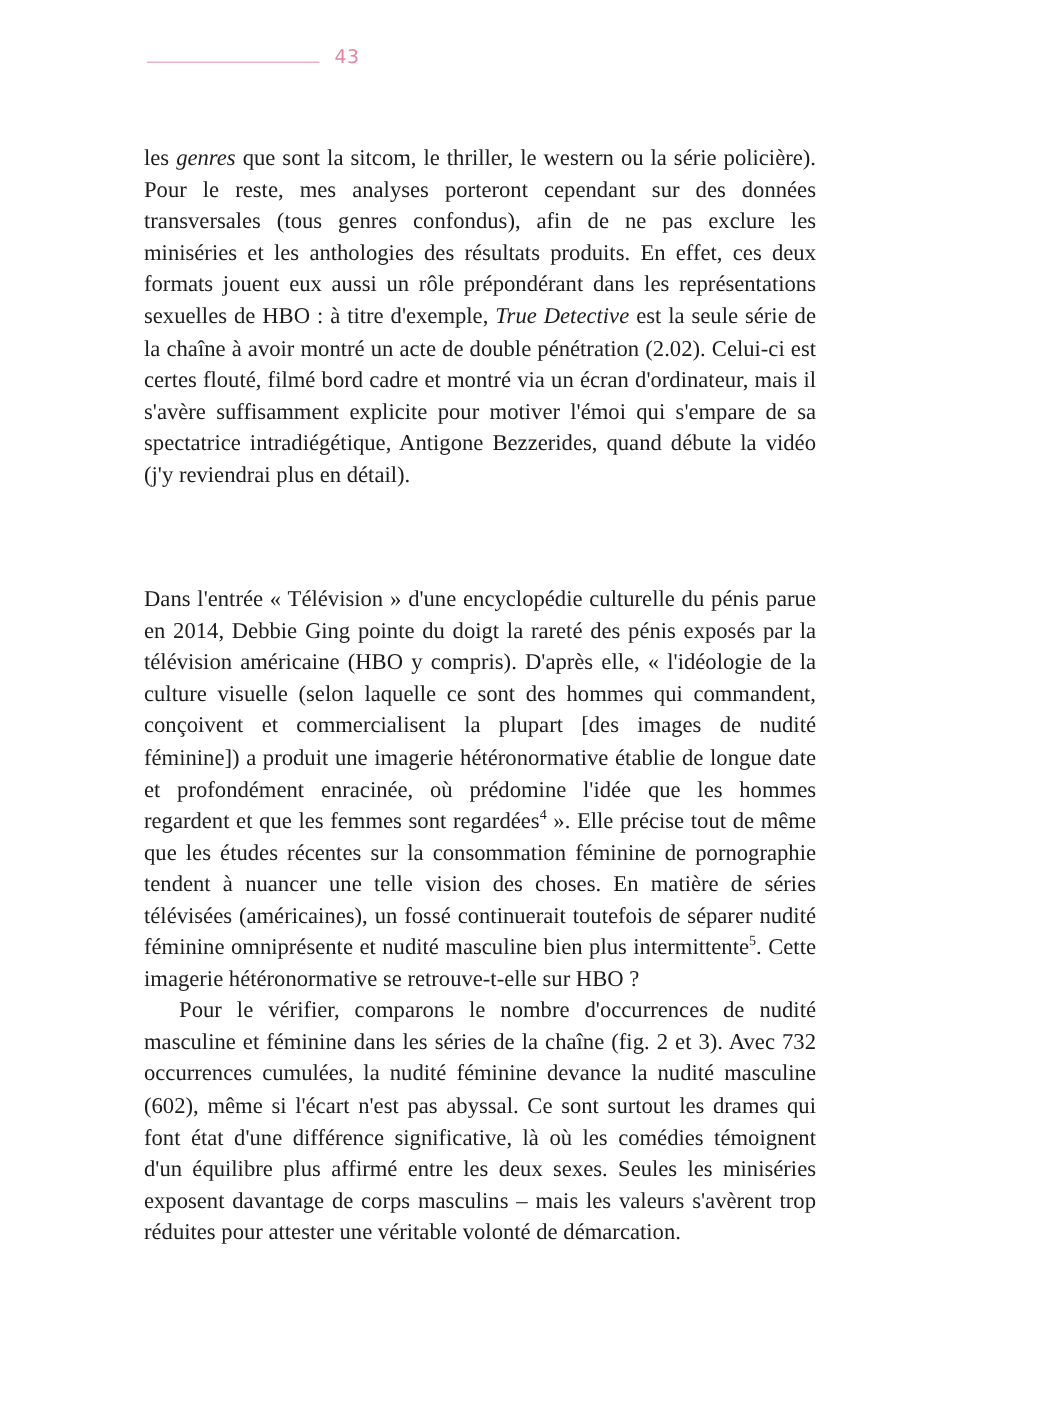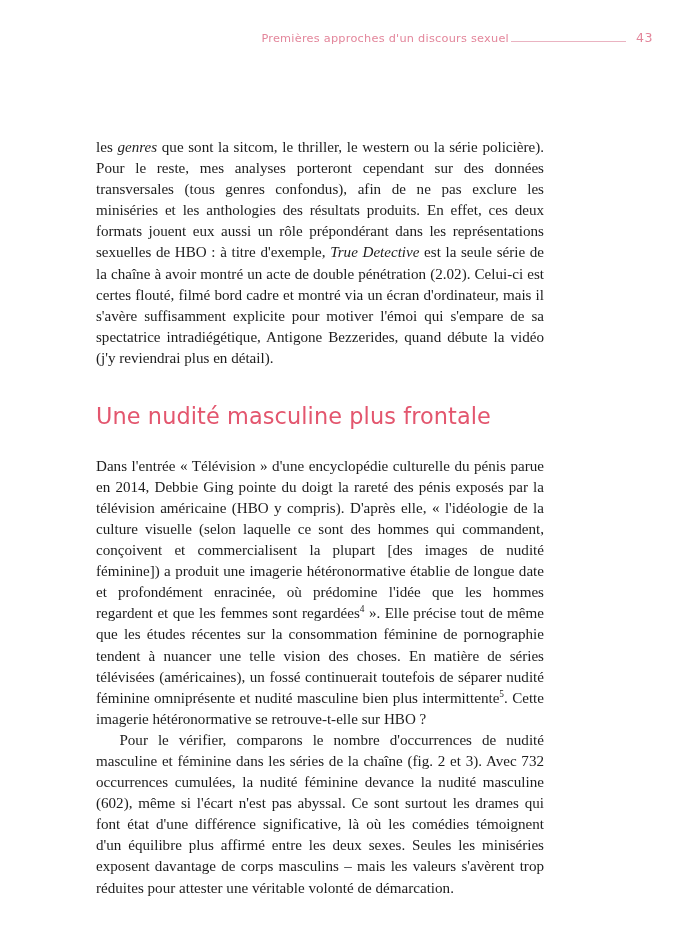--- a/index.html
+++ b/index.html
@@ -56,21 +56,20 @@
     min-width: 26px;
     margin-right: 14px;
   }
 
   
   .column {
     position: absolute;
     left: 96px;
     top: 96px;
     width: 448px;
-    margin-top: 41px;
   }
 
   .body-par {
     font-family: "Liberation Serif", "DejaVu Serif", serif;
     font-size: 15.1px;
     line-height: 21.1px;
     color: #1c1c1c;
     text-align: justify;
     text-justify: inter-word;
     margin: 0;
@@ -109,32 +108,30 @@
 
   .gap-before-heading { height: 35px; }
   .gap-after-heading  { height: 27px; }
 </style>
 </head>
 <body>
 
 <div class="page">
 
   <div class="running-head">
-    <span class="running-head-title">Premières approches d'un discours sexuel</span>
     <span class="running-head-rule"></span>
     <span class="running-head-folio">43</span>
   </div>
 
   <div class="column">
 
     <p class="body-par"><span>les </span><i>genres</i><span> que sont la sitcom, le thriller, le western ou la série policière). Pour le reste, mes analyses porteront cependant sur des données transversales (tous genres confondus), afin de ne pas exclure les miniséries et les anthologies des résultats produits. En effet, ces deux formats jouent eux aussi un rôle prépondérant dans les représentations sexuelles de HBO : à titre d'exemple, </span><i>True Detective</i><span> est la seule série de la chaîne à avoir montré un acte de double pénétration (2.02). Celui-ci est certes flouté, filmé bord cadre et montré via un écran d'ordinateur, mais il s'avère suffisamment explicite pour motiver l'émoi qui s'empare de sa spectatrice intradiégétique, Antigone Bezzerides, quand débute la vidéo (j'y reviendrai plus en détail).</span></p>
 
     <div class="gap-before-heading"></div>
 
-    <h2 class="section-heading">Une nudité masculine plus frontale</h2>
 
     <div class="gap-after-heading"></div>
 
     <p class="body-par"><span>Dans l'entrée « Télévision » d'une encyclopédie culturelle du pénis parue en 2014, Debbie Ging pointe du doigt la rareté des pénis exposés par la télévision américaine (HBO y compris). D'après elle, « l'idéologie de la culture visuelle (selon laquelle ce sont des hommes qui commandent, conçoivent et commercialisent la plupart [des images de nudité féminine]) a produit une imagerie hétéronormative établie de longue date et profondément enracinée, où prédomine l'idée que les hommes regardent et que les femmes sont regardées</span><span class="fn">4</span><span> ». Elle précise tout de même que les études récentes sur la consommation féminine de pornographie tendent à nuancer une telle vision des choses. En matière de séries télévisées (américaines), un fossé continuerait toutefois de séparer nudité féminine omniprésente et nudité masculine bien plus intermittente</span><span class="fn">5</span><span>. Cette imagerie hétéronormative se retrouve-t-elle sur HBO ?</span></p>
 
     <p class="body-par">Pour le vérifier, comparons le nombre d'occurrences de nudité masculine et féminine dans les séries de la chaîne (fig. 2 et 3). Avec 732 occurrences cumulées, la nudité féminine devance la nudité masculine (602), même si l'écart n'est pas abyssal. Ce sont surtout les drames qui font état d'une différence significative, là où les comédies témoignent d'un équilibre plus affirmé entre les deux sexes. Seules les miniséries exposent davantage de corps masculins – mais les valeurs s'avèrent trop réduites pour attester une véritable volonté de démarcation.</p>
 
   </div>
 </div>
 

